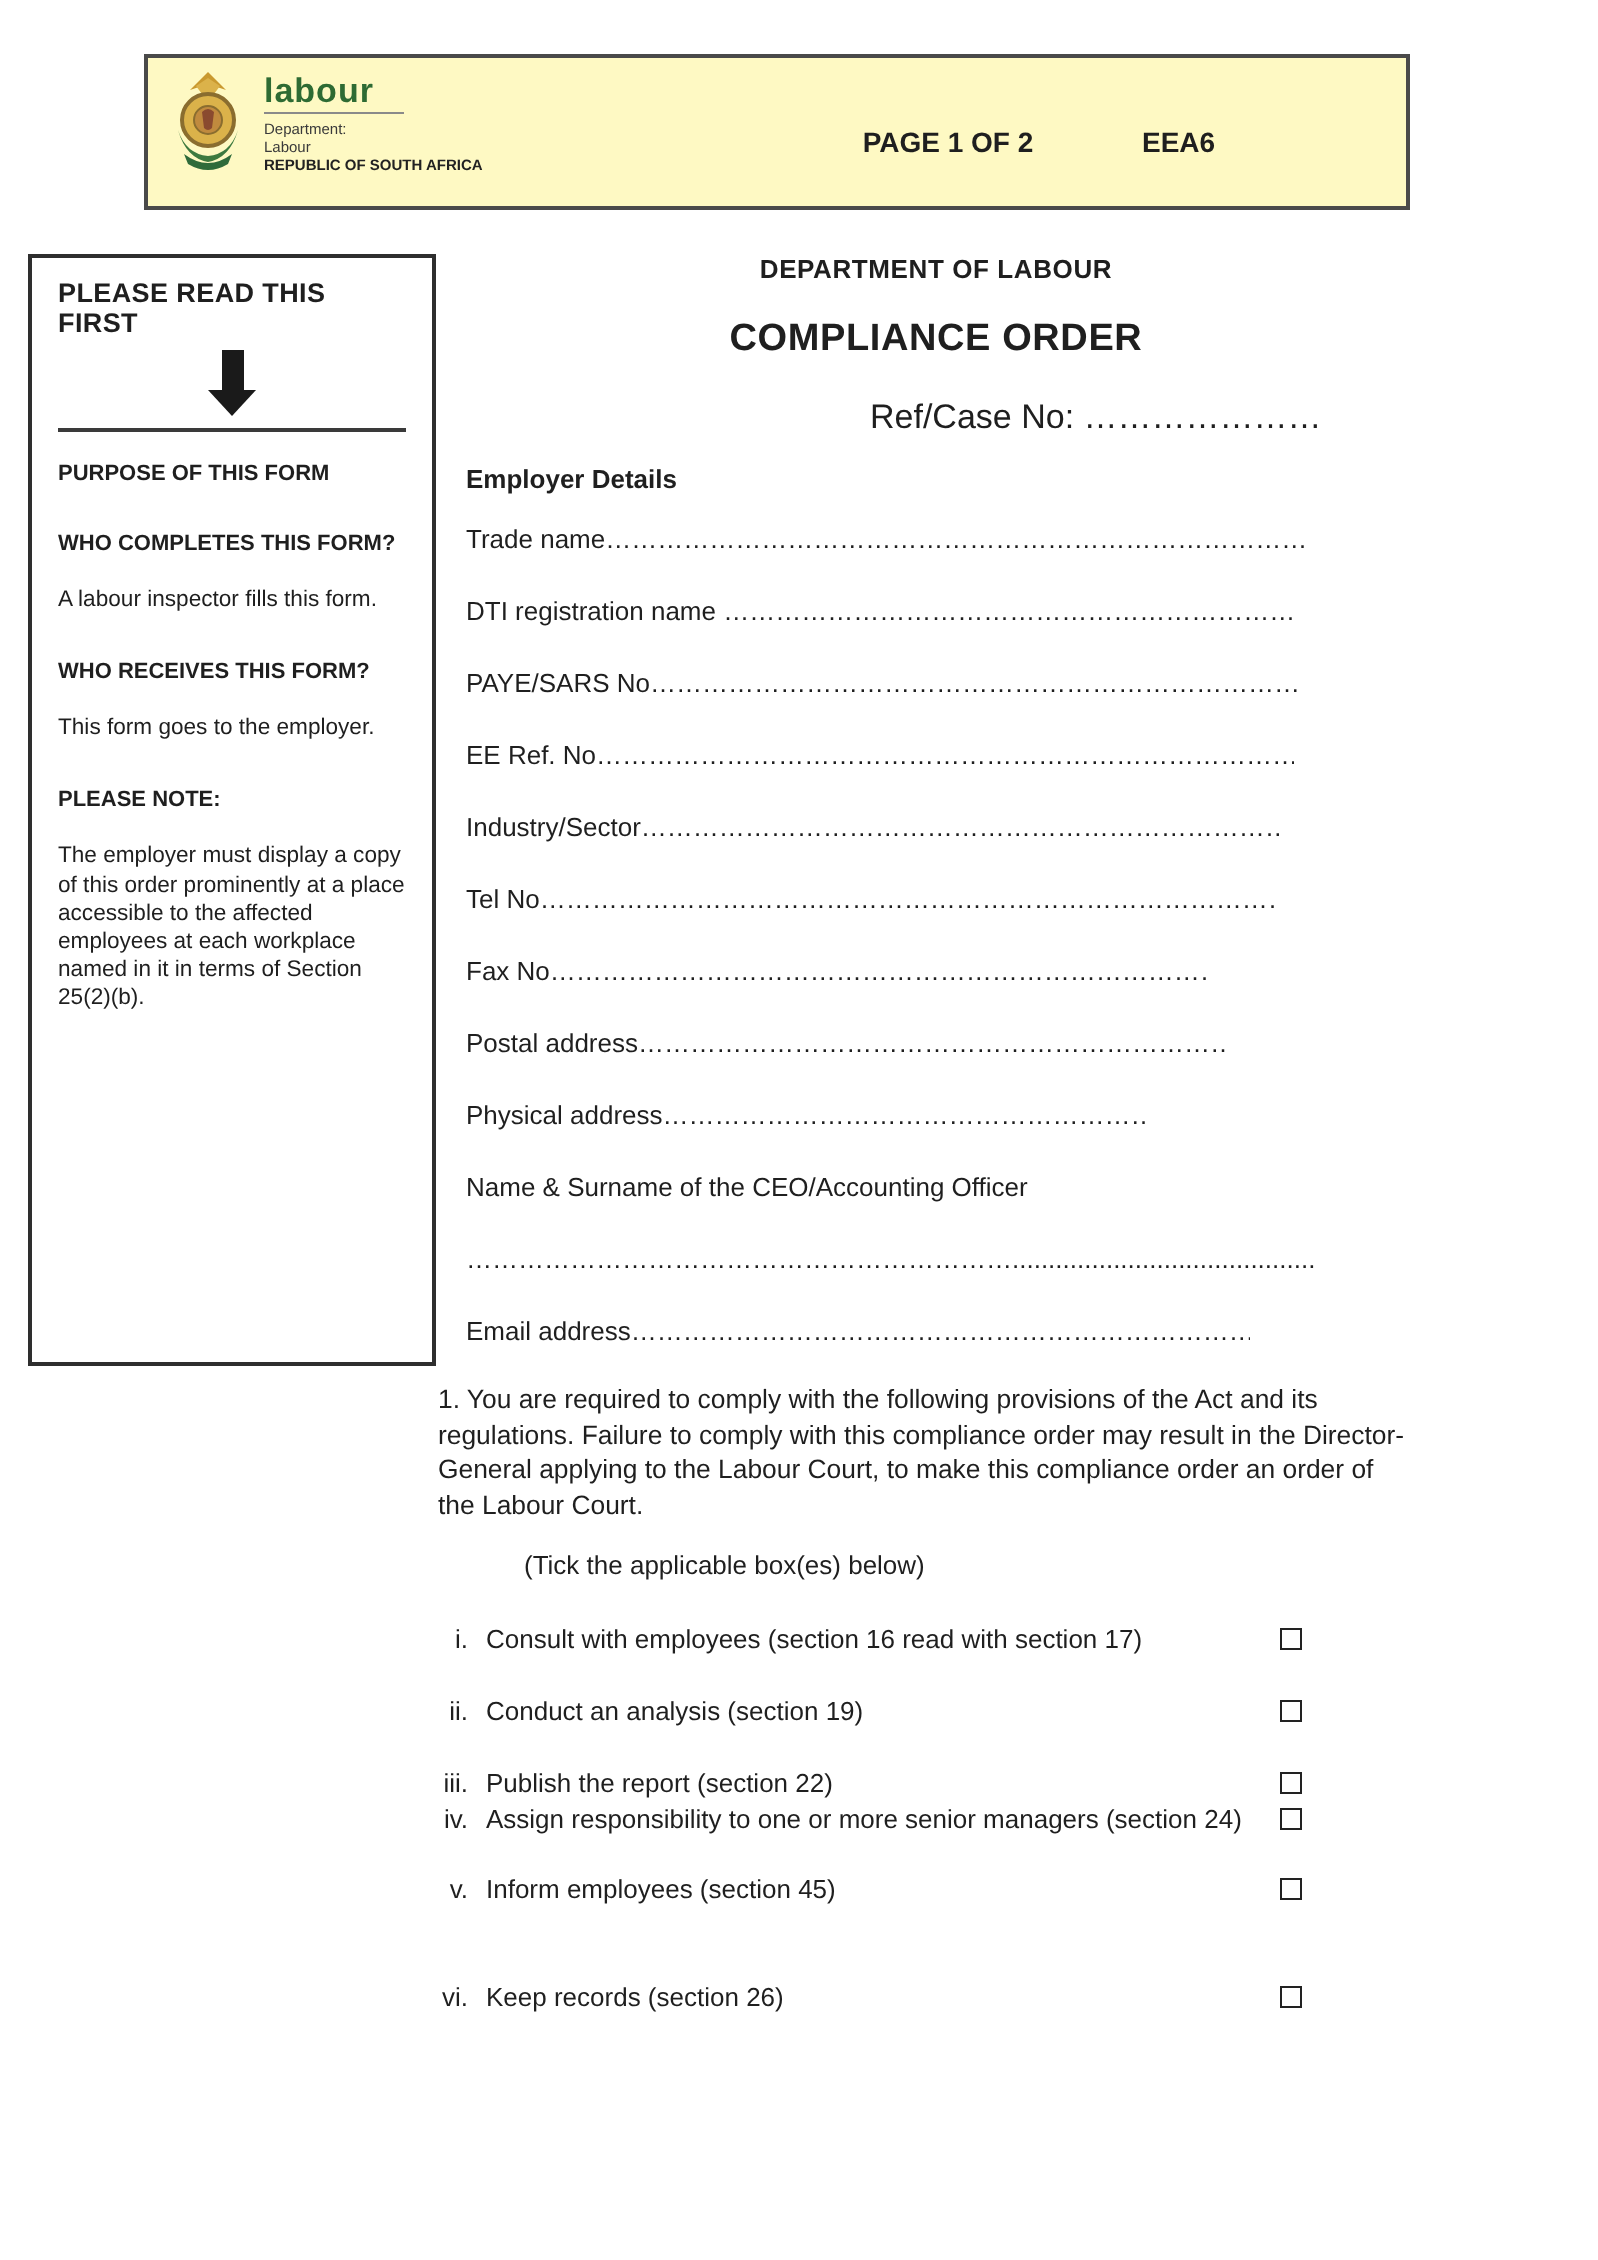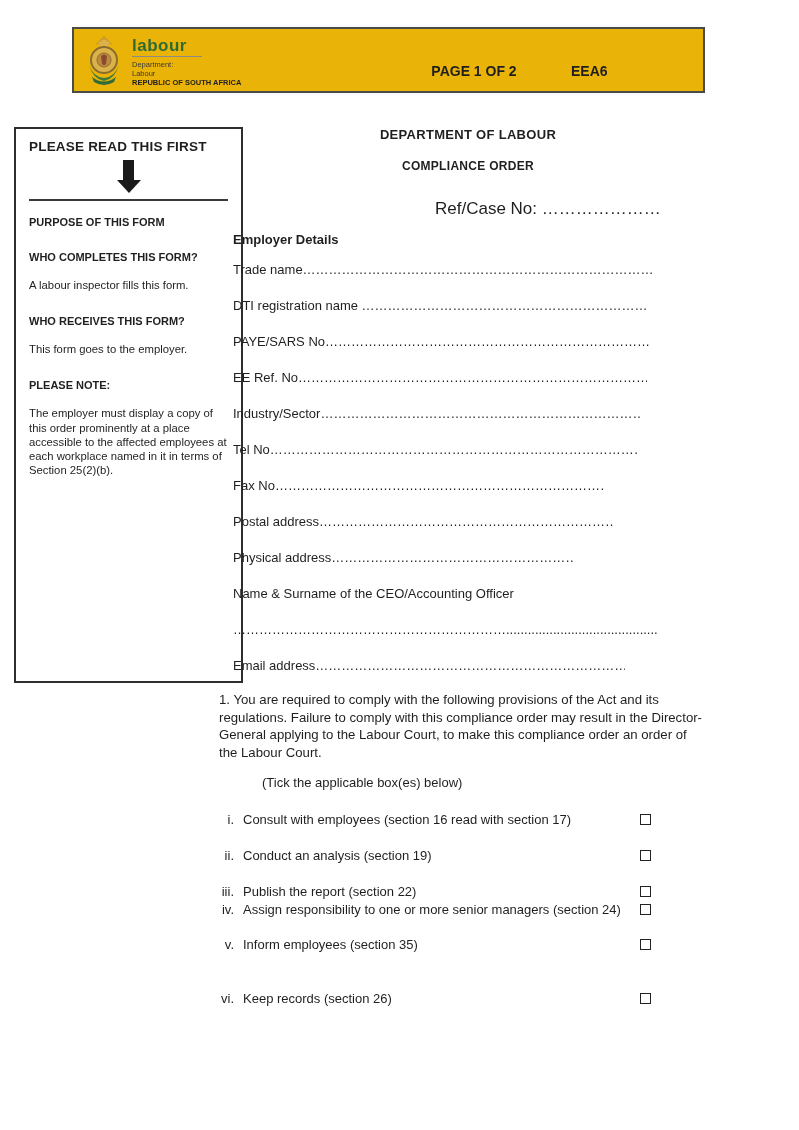--- a/index.html
+++ b/index.html
@@ -1,53 +1,53 @@
 <!DOCTYPE html>
 <html><head>
 <meta charset="utf-8">
 <style>
   * { margin:0; padding:0; box-sizing:border-box; }
   html,body { background:#ffffff; }
   body { font-family:"Liberation Sans","DejaVu Sans",sans-serif; color:#1f1f1f; }
   .page { position:relative; width:799px; height:1130px; background:#fff; overflow:hidden; }
 
   
-  .header-box { position:absolute; left:72px; top:27px; width:633px; height:66px;
-    border:2px solid #4a4a4a; background:#eab308; }
+  .header-box { position:absolute; left:72px; top:27px; width:633px; height:78px;
+    border:2px solid #4a4a4a; background:#fef9c3; }
   .logo { position:absolute; left:10px; top:6px; display:flex; }
   .emblem { width:40px; height:53px; }
   .logo-text { margin-left:8px; padding-top:2px; }
   .brand { font-size:17px; font-weight:bold; color:#2e6b33; line-height:18px; letter-spacing:0.5px; }
   .brand-underline { width:70px; border-bottom:1.5px solid #8a8a8a; margin-top:1px; margin-bottom:3px; }
   .dept-line { font-size:7.5px; color:#3a3a3a; line-height:9px; }
   .dept-line.bold { font-weight:bold; color:#222; }
   .page-label { position:absolute; left:300px; top:34px; width:200px; text-align:center;
     font-size:14px; font-weight:bold; }
   .form-code { position:absolute; left:497px; top:34px; font-size:14px; font-weight:bold; }
 
   
-  .sidebar { position:absolute; left:14px; top:127px; width:229px; height:556px;
+  .sidebar { position:absolute; left:14px; top:127px; width:204px; height:556px;
     border:2px solid #2e2e2e; padding:10px 13px; background:#fff; overflow:hidden; }
   .sb-title { font-size:13.5px; font-weight:bold; letter-spacing:0.2px; }
   .arrow-wrap { display:flex; justify-content:center; margin-top:6px; height:34px; }
   .arrow-stem { width:11px; height:20px; background:#1a1a1a; margin:0 auto; }
   .arrow-head { width:0; height:0; border-left:12px solid transparent;
     border-right:12px solid transparent; border-top:13px solid #1a1a1a; margin:0 auto; }
   .sb-rule { border-top:2px solid #3a3a3a; margin-top:5px; }
   .sb-h { font-size:11px; font-weight:bold; line-height:15px; }
   .sb-p { font-size:11.3px; line-height:14.2px; }
   .mt14 { margin-top:14px; } .mt16 { margin-top:16px; } .mt10 { margin-top:10px; }
   .mt20 { margin-top:20px; } .mt13 { margin-top:13px; } .mt22 { margin-top:22px; }
   .just { text-align:justify; }
 
   
   .dept-title { position:absolute; left:233px; top:127px; width:470px; text-align:center;
     font-size:13px; font-weight:bold; letter-spacing:0.3px; }
   .form-title { position:absolute; left:233px; top:159px; width:470px; text-align:center;
-    font-size:12px; font-weight:bold; letter-spacing:0.3px; }
+    font-size:19px; font-weight:bold; letter-spacing:0.3px; }
   .ref-line { position:absolute; left:435px; top:199px; font-size:17px; }
   .employer-heading { position:absolute; left:233px; top:232px; font-size:13px; font-weight:bold; }
 
   .fields { position:absolute; left:233px; top:262px; width:470px; }
   .field-line { height:36px; font-size:13px; white-space:nowrap; overflow:hidden; }
   .fl-0{width:421px}.fl-1{width:414px}.fl-2{width:416px}.fl-3{width:414px}
   .fl-4{width:408px}.fl-5{width:405px}.fl-6{width:372px}.fl-7{width:380px}
   .fl-8{width:342px}.fl-9{width:470px}.fl-10{width:424px}.fl-11{width:392px}
 
   .clause { position:absolute; left:219px; top:691px; width:484px;
@@ -147,21 +147,21 @@
       <span class="cl-label">Publish the report (section 22)</span>
       <span class="checkbox"></span>
     </div>
     <div class="cl-row g2">
       <span class="cl-num">iv.</span>
       <span class="cl-label">Assign responsibility to one or more senior managers (section 24)</span>
       <span class="checkbox"></span>
     </div>
     <div class="cl-row g19">
       <span class="cl-num">v.</span>
-      <span class="cl-label">Inform employees (section 35)</span>
+      <span class="cl-label">Inform employees (section 45)</span>
       <span class="checkbox"></span>
     </div>
     <div class="cl-row g38">
       <span class="cl-num">vi.</span>
       <span class="cl-label">Keep records (section 26)</span>
       <span class="checkbox"></span>
     </div>
   </div>
 
 </div>

